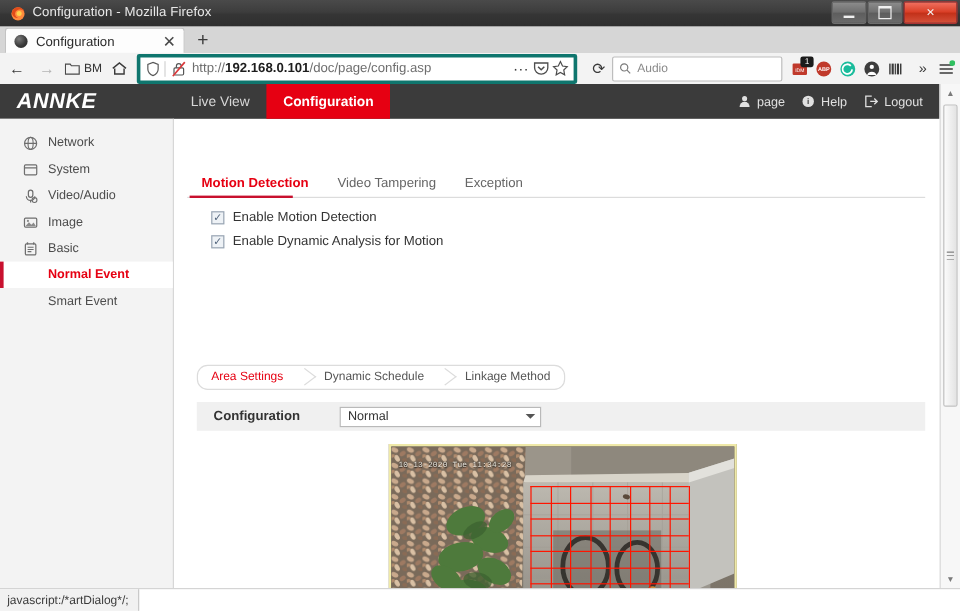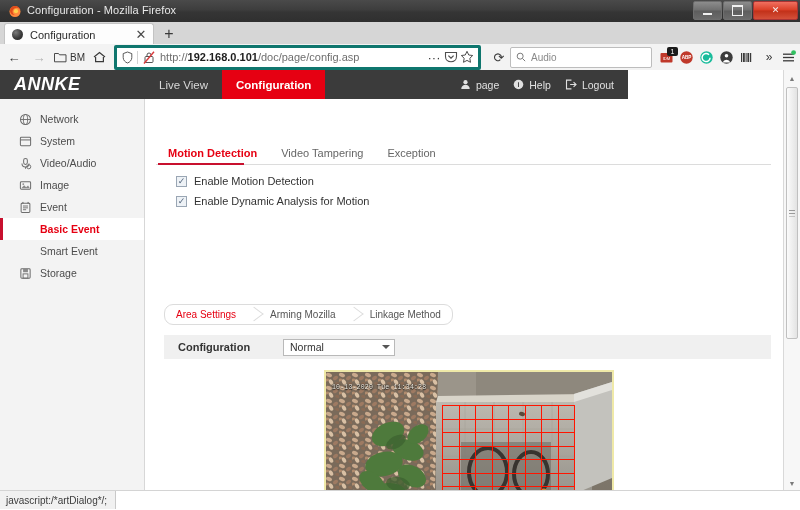--- a/index.html
+++ b/index.html
@@ -123,21 +123,21 @@
   }
 
   
   .page {
     position: absolute; left: 0; top: 70px; width: 800px; height: 421px;
     background: #ffffff; overflow: hidden;
   }
 
   
   .annke-header {
-    position: absolute; left: 0; top: 0; width: 628px; height: 29px;
+    position: absolute; left: 0; top: 0; width: 783px; height: 29px;
     background: #3b3b3b;
     display: flex; align-items: stretch;
   }
   .annke-logo {
     width: 145px; display: flex; align-items: center; padding-left: 14px;
     color: #ffffff; font-size: 18px; font-weight: 700; font-style: italic;
     letter-spacing: .5px; box-sizing: border-box;
   }
   .nav-tab {
     display: flex; align-items: center; padding: 0 14px;
@@ -234,21 +234,21 @@
   .config-row {
     position: absolute; left: 18px; top: 201px;
     width: 607px; height: 24px; background: #f0f0f0;
     display: flex; align-items: center;
   }
   .config-label {
     margin-left: 14px; font-size: 11px; font-weight: 700; color: #333;
     width: 105px;
   }
   .select {
-    width: 112px; height: 17px; background: #fff;
+    width: 168px; height: 17px; background: #fff;
     border: 1px solid #b9b9b9;
     display: flex; align-items: center; justify-content: space-between;
     padding: 0 4px 0 6px; box-sizing: border-box;
     font-size: 10.5px; color: #333;
   }
   .caret { width:0;height:0;border-left:4px solid transparent;border-right:4px solid transparent;border-top:4px solid #555; }
 
   
   .player {
     position: absolute; left: 178px; top: 236px;
@@ -538,37 +538,27 @@
               <rect x="2.3" y="2.3" width="9.4" height="10" rx="1" fill="none" stroke="#6e6e6e" stroke-width="1.1"></rect>
               <g stroke="#6e6e6e" stroke-width="1">
                 <path d="M4.3 5.4h5.4M4.3 7.4h5.4M4.3 9.4h3.4"></path>
               </g>
               <g fill="#6e6e6e">
                 <rect x="3.6" y="1" width="1.2" height="2"></rect>
                 <rect x="9.2" y="1" width="1.2" height="2"></rect>
               </g>
             </svg>
         </span>
-        <span>Event</span>
+        <span>Basic</span>
       </div>
       <div class="side-sub active">
-        <span>Basic Event</span>
+        <span>Normal Event</span>
       </div>
       <div class="side-sub">
         <span>Smart Event</span>
-      </div>
-      <div class="side-item">
-        <span class="sicon">
-          <svg width="13" height="13" viewBox="0 0 14 14">
-              <rect x="2" y="2" width="10" height="10" rx="1" fill="none" stroke="#6e6e6e" stroke-width="1.1"></rect>
-              <rect x="4.4" y="2" width="5.2" height="3.6" fill="#8a8a8a"></rect>
-              <rect x="4.4" y="7.4" width="5.2" height="4.6" fill="none" stroke="#6e6e6e" stroke-width="1"></rect>
-            </svg>
-        </span>
-        <span>Storage</span>
       </div>
     </div>
 
     <div class="content">
 
       <div class="ctabs">
         <div class="ctab active">Motion Detection</div>
         <div class="ctab">Video Tampering</div>
         <div class="ctab">Exception</div>
       </div>
@@ -584,21 +574,21 @@
       <div class="chk-row" style="top:61px">
         <span class="chkbox">
             <span>✓</span>
           </span>
         <span>Enable Dynamic Analysis for Motion</span>
       </div>
 
       <div class="bctabs">
         <div class="bctab active">Area Settings</div>
         <div class="bcsep"></div>
-        <div class="bctab">Arming Mozilla</div>
+        <div class="bctab">Dynamic Schedule</div>
         <div class="bcsep"></div>
         <div class="bctab">Linkage Method</div>
       </div>
 
       <div class="config-row">
         <span class="config-label">Configuration</span>
         <span class="select">
           <span>Normal</span>
           <span class="caret"></span>
         </span>

